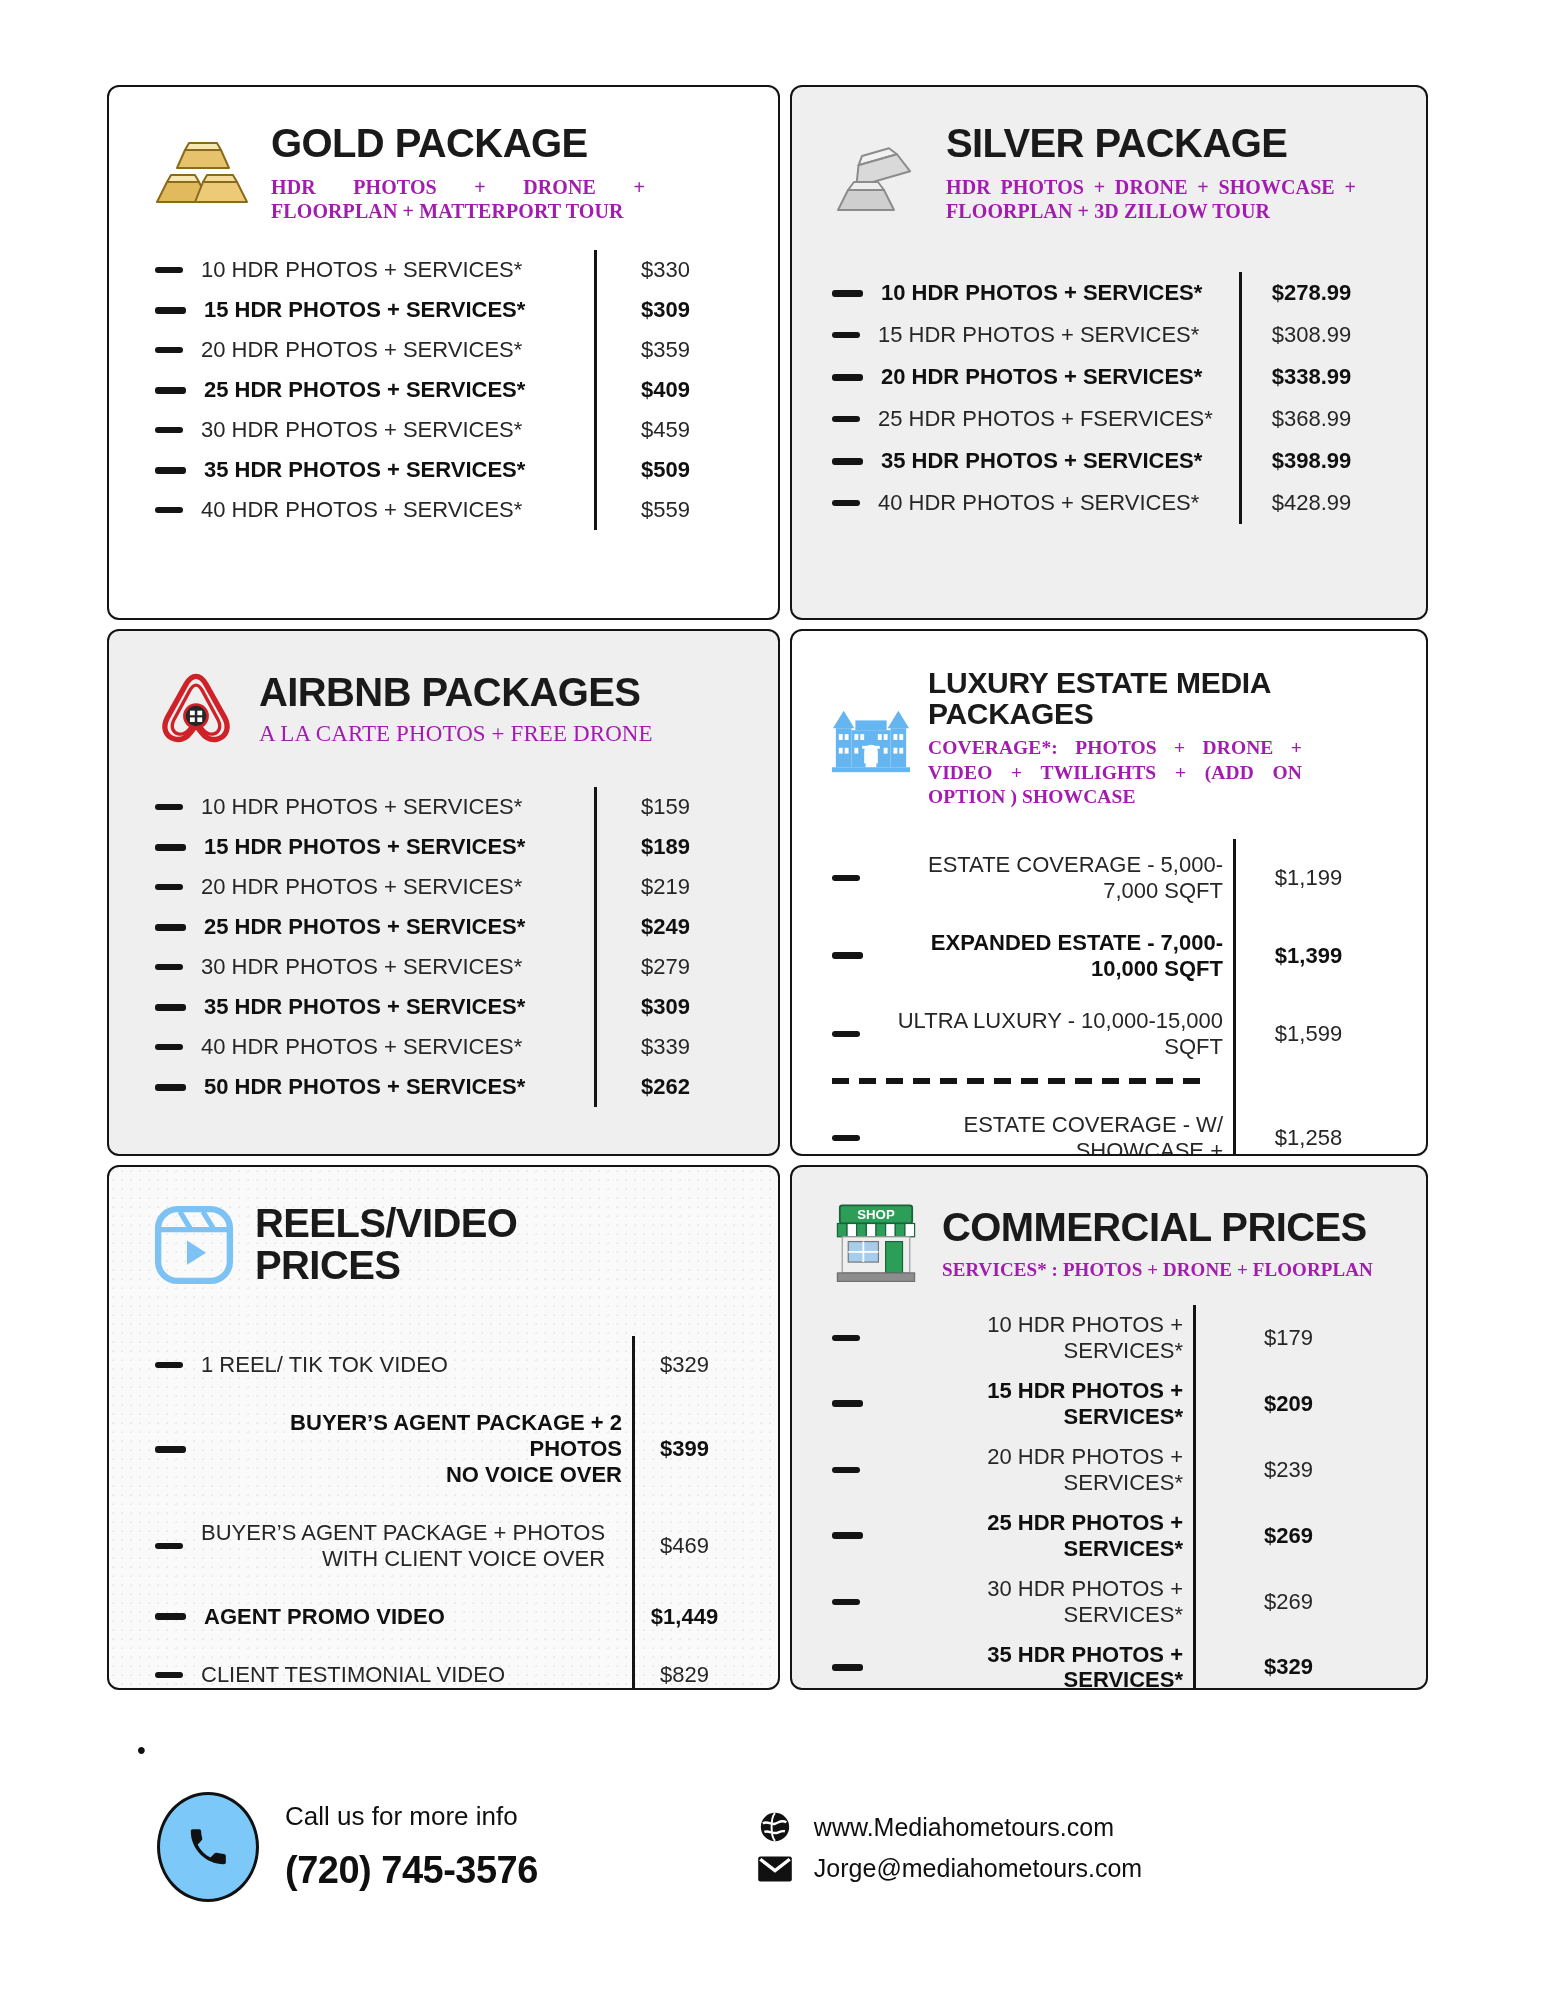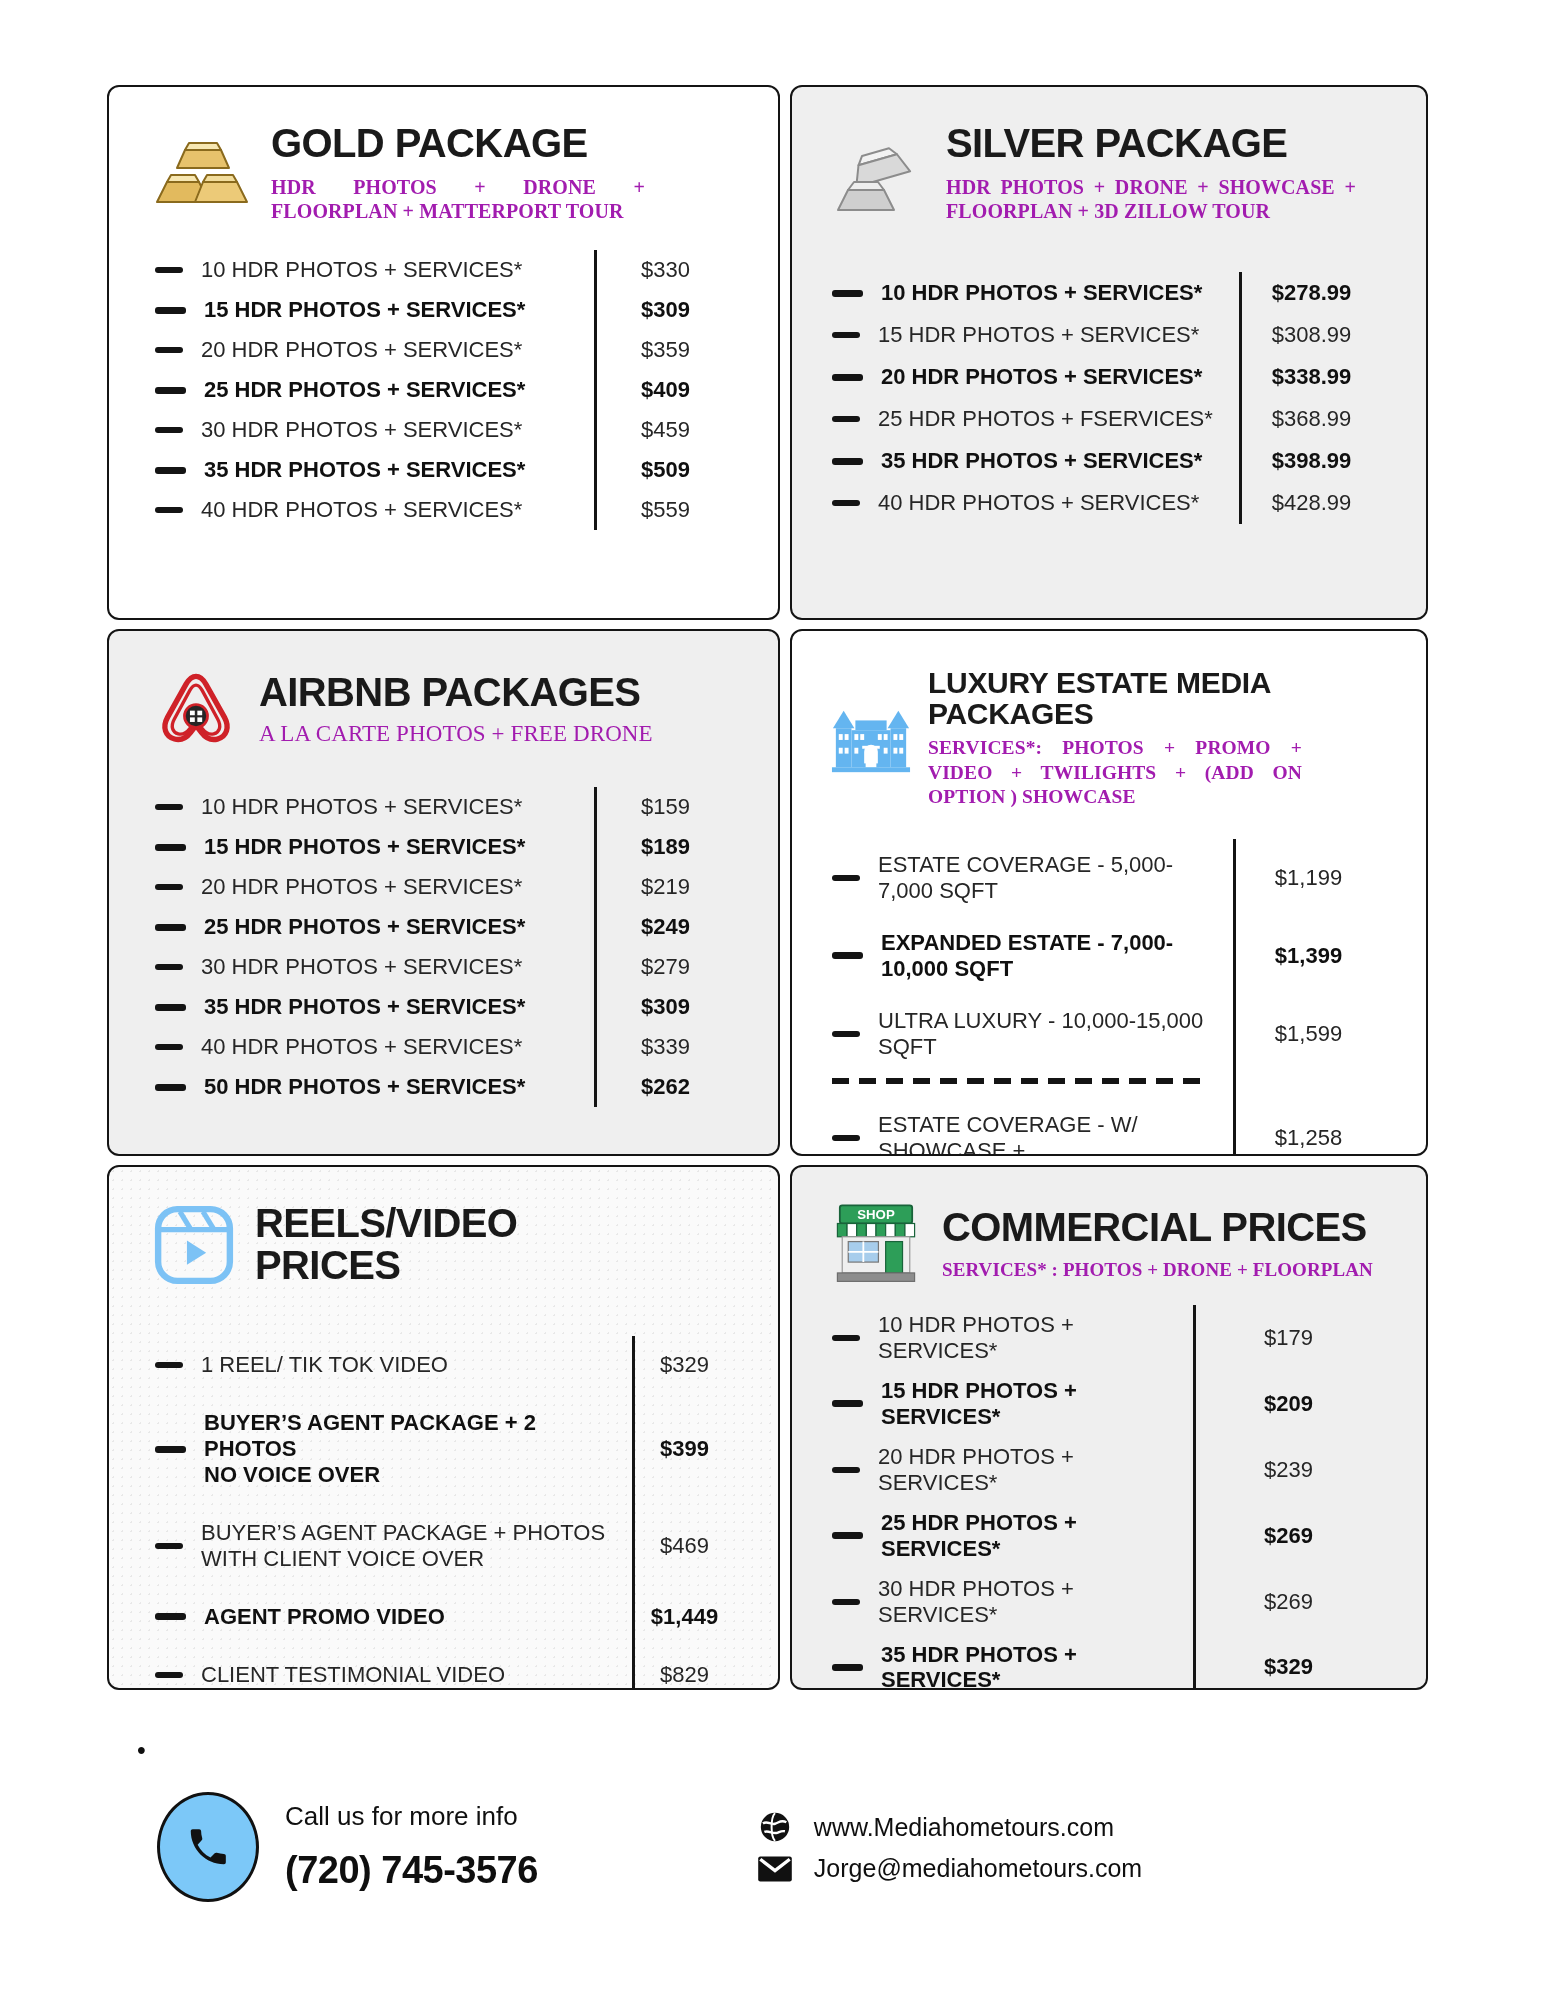--- a/index.html
+++ b/index.html
@@ -28,21 +28,21 @@
   .card-luxury .card-header{margin-bottom:30px;gap:16px;}
   .card-luxury .card-title{font-size:30px;letter-spacing:-0.3px;}
   .card-luxury .card-sub{font-weight:600;font-size:19.5px;max-width:374px;margin-top:7px;}
   .card-reels  .card-header{margin-bottom:50px;}
   .card-commercial .card-header{margin-bottom:20px;}
   .card-commercial .card-sub{text-align:left;max-width:none;font-size:19px;margin-top:9px;}
 
   .rows{display:grid;grid-template-columns:1fr var(--pw,140px);}
   .cell{box-sizing:border-box;}
   .label-cell{display:flex;align-items:center;padding:var(--rp,7px) 10px var(--rp,7px) 2px;font-size:22px;color:#262626;}
-  .lbl{white-space:pre-line;line-height:1.18;}
+  .lbl{white-space:pre-line;line-height:1.18;text-align:right;}
   .price-cell{border-left:3px solid #141414;display:flex;align-items:center;justify-content:center;
               text-align:center;font-size:22px;color:#262626;padding:var(--rp,7px) 4px;}
   .bold{font-weight:700;color:#101010;}
   .dash{flex:none;width:28px;height:6px;background:#141414;border-radius:3px;margin-right:18px;}
   .label-cell.bold .dash{width:31px;height:7px;}
   .divider-cell{padding:2px 26px 12px 2px;}
   .dashline{display:block;width:100%;height:6px;
       background:repeating-linear-gradient(90deg,#141414 0 17px,transparent 17px 27px);}
   .card-gold{--pw:140px;--rp:7px;}
   .card-silver{--pw:142px;--rp:8px;}
@@ -271,21 +271,21 @@
               <path d="M35 66V50a7 7 0 0 1 14 0v16z"></path>
               <rect x="33" y="44" width="18" height="3"></rect>
               <rect x="34" y="62" width="2.5" height="4" fill="#64b5f0"></rect>
               <rect x="47.5" y="62" width="2.5" height="4" fill="#64b5f0"></rect>
             </g>
             <rect x="2" y="66" width="80" height="5" fill="#64b5f0"></rect>
           </svg>
         </div>
         <div class="titles">
           <h2 class="card-title">LUXURY ESTATE MEDIA PACKAGES</h2>
-          <p class="card-sub">SERVICES*: PHOTOS + PROMO + VIDEO + TWILIGHTS + (ADD ON OPTION ) SHOWCASE</p>
+          <p class="card-sub">COVERAGE*: PHOTOS + DRONE + VIDEO + TWILIGHTS + (ADD ON OPTION ) SHOWCASE</p>
         </div>
       </div>
       <div class="rows">
           <div class="cell label-cell">
             <span class="dash"></span>
             <span class="lbl">ESTATE COVERAGE - 5,000-7,000 SQFT</span>
           </div>
           <div class="cell price-cell">$1,199</div>
           <div class="cell label-cell bold">
             <span class="dash"></span>

